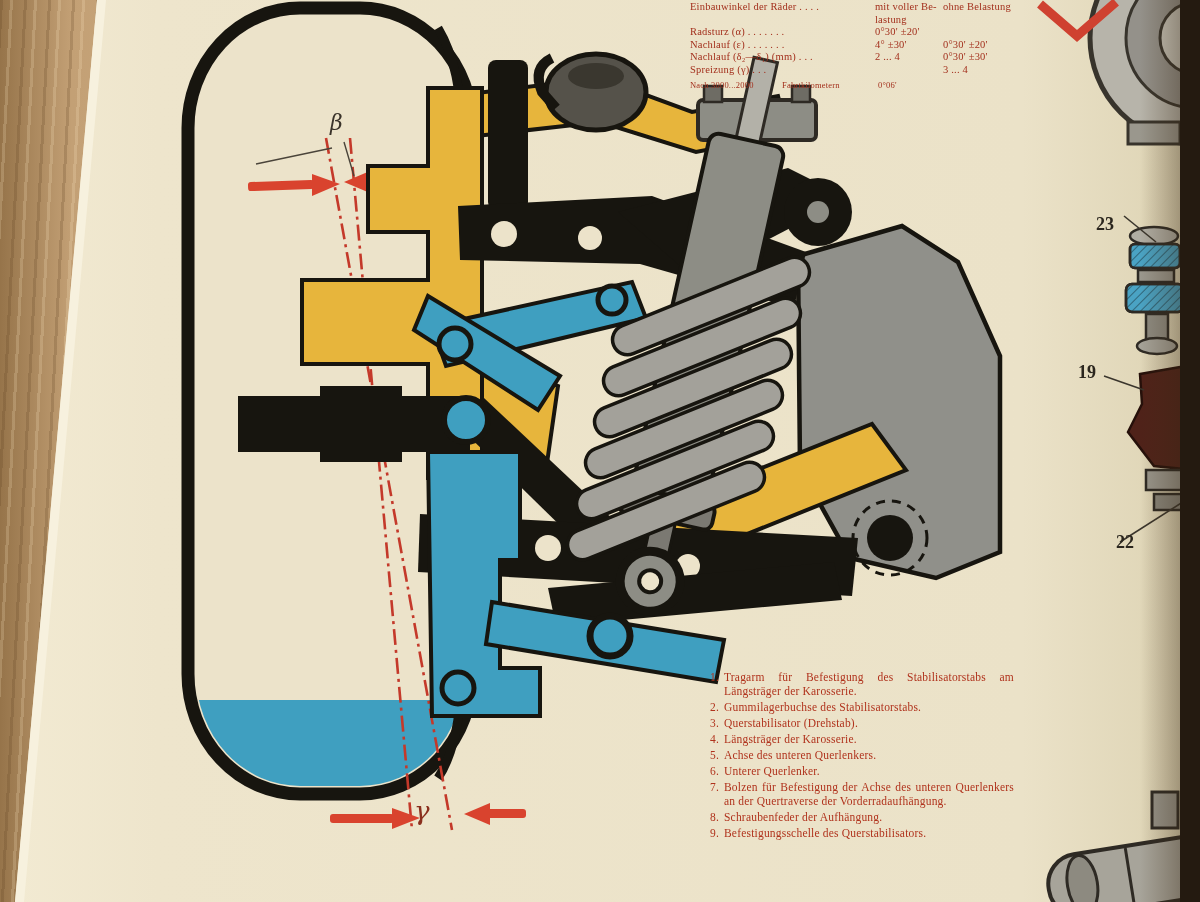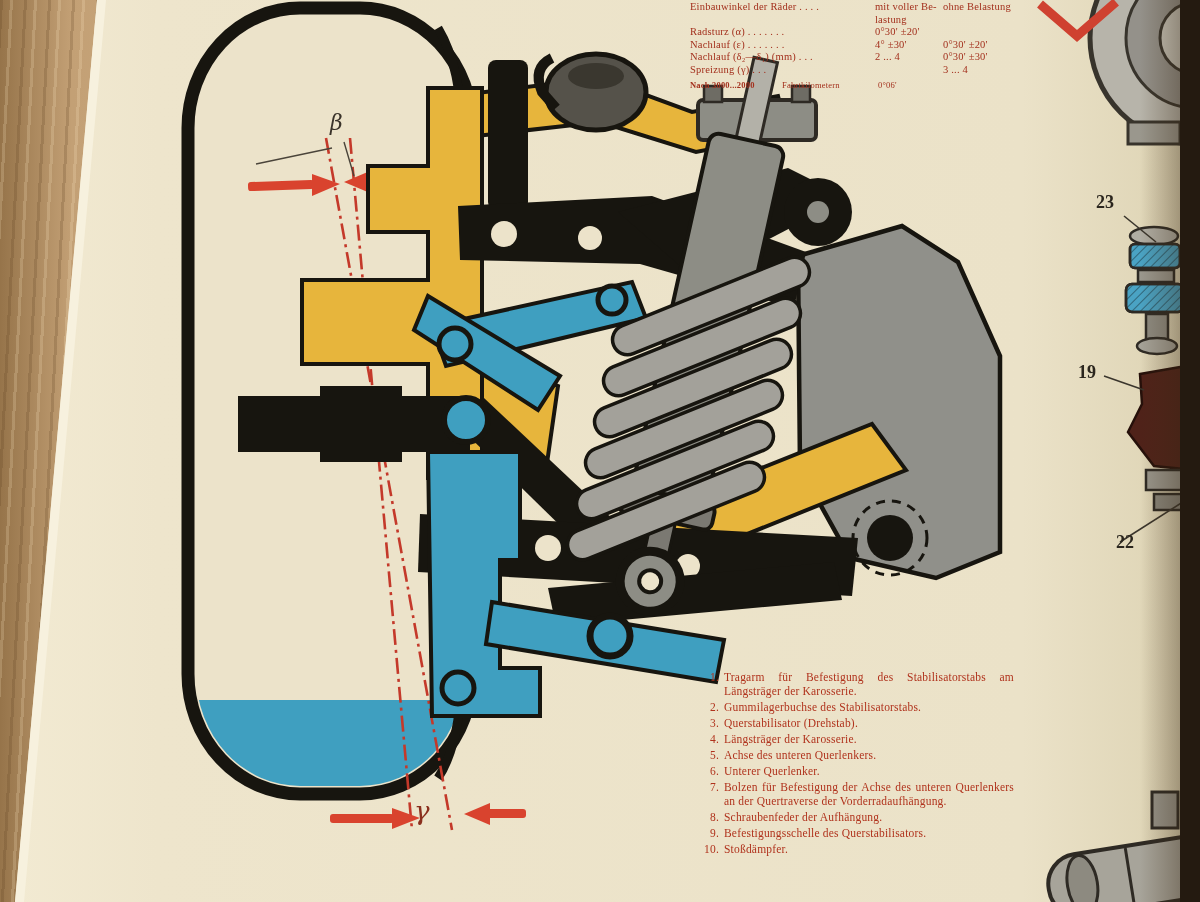--- a/index.html
+++ b/index.html
@@ -23,21 +23,21 @@
   
   .spec-table{
     left:690px; top:1px; width:332px;
     color:#a3301d; font-size:10.5px; line-height:12.5px; letter-spacing:.2px;
   }
   .spec-row{ display:flex; }
   .spec-label{ flex:none; width:185px; }
   .spec-v1{ flex:none; width:68px; }
   .spec-v2{ flex:none; width:79px; }
   .spec-foot{ display:flex; margin-top:3px; font-size:8.5px; }
-  .foot-a{ flex:none; width:92px;font-weight:bold; }
+  .foot-a{ flex:none; width:92px; }
   .foot-b{ flex:none; width:96px; }
   .foot-c{ flex:none; }
 
   
   .legend{
     left:700px; top:670px; width:314px;
     color:#b0321c; font-size:11.5px; line-height:14.4px; letter-spacing:.2px;
     text-align:justify;
   }
   .legend-item{ display:flex; margin-bottom:1.5px; }
@@ -252,21 +252,21 @@
     <div class="spec-foot">
       <span class="foot-a">Nach 3000...2000</span>
       <span class="foot-b">Fahrtkilometern</span>
       <span class="foot-c">0°06'</span>
     </div>
   </div>
 
   <div class="greek greek-beta">β</div>
   <div class="greek greek-gamma">γ</div>
 
-  <div class="callout" style="left:1096px;top:192px">23</div>
+  <div class="callout" style="left:1096px;top:214px">23</div>
   <div class="callout" style="left:1078px;top:362px">19</div>
   <div class="callout" style="left:1116px;top:532px">22</div>
 
   <div class="legend overlay">
     <div class="legend-item">
       <span class="legend-num">1.</span>
       <span class="legend-text">Tragarm für Befestigung des Stabilisatorstabs am Längsträger der Karosserie.</span>
     </div>
     <div class="legend-item">
       <span class="legend-num">2.</span>
@@ -293,19 +293,15 @@
       <span class="legend-text">Bolzen für Befestigung der Achse des unteren Querlenkers an der Quertraverse der Vorderradaufhängung.</span>
     </div>
     <div class="legend-item">
       <span class="legend-num">8.</span>
       <span class="legend-text">Schraubenfeder der Aufhängung.</span>
     </div>
     <div class="legend-item">
       <span class="legend-num">9.</span>
       <span class="legend-text">Befestigungsschelle des Querstabilisators.</span>
     </div>
-    <div class="legend-item">
-      <span class="legend-num">10.</span>
-      <span class="legend-text">Stoßdämpfer.</span>
-    </div>
   </div>
 
 </div>
 
 </body></html>

